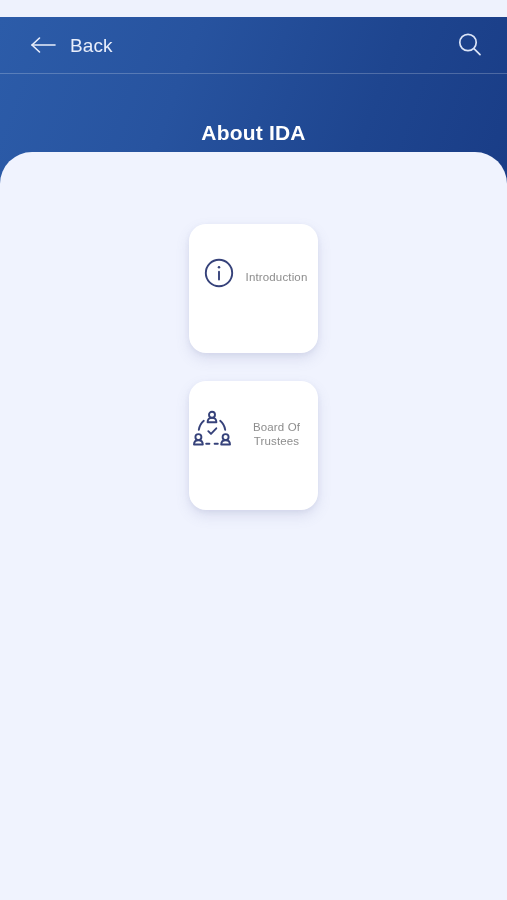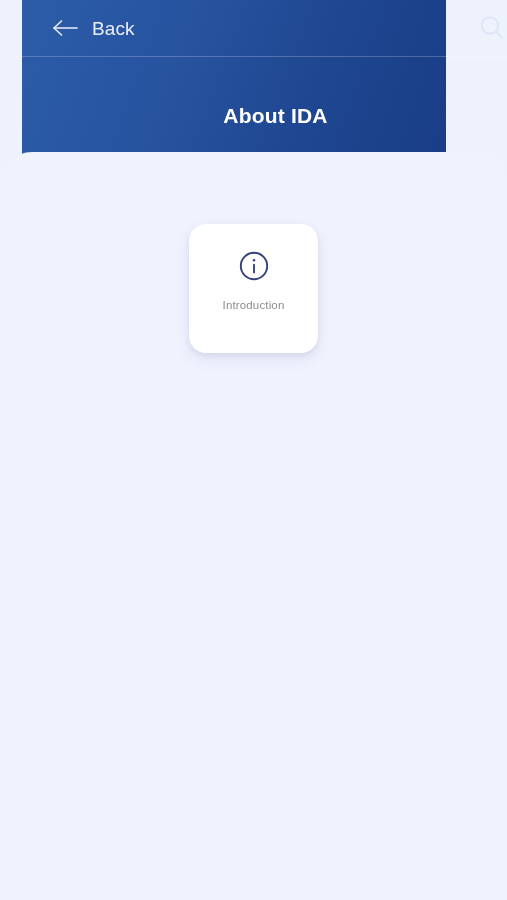--- a/index.html
+++ b/index.html
@@ -12,25 +12,24 @@
 
   body {
     font-family:"Liberation Sans", sans-serif;
     background:#eef2fd;
     position:relative;
   }
 
   
   .header-area {
     position:absolute;
-    top:0; left:0;
-    width:424px;
+    top:17px; left:0;
+    width:507px;
     height:200px;
     background:linear-gradient(110deg, #2c5ca9 0%, #27539f 35%, #1e458f 70%, #193c86 100%);
-    margin-left:22px;
   }
 
   .navbar {
     position:absolute;
     top:0; left:0;
     width:507px;
     height:56px;
     display:flex;
     align-items:center;
     justify-content:space-between;
@@ -103,21 +102,21 @@
   }
 
   
   .menu-card {
     width:129px;
     height:129px;
     background:#ffffff;
     border-radius:17px;
     box-shadow:0 6px 14px rgba(110,120,170,0.16), 0 2px 5px rgba(110,120,170,0.10);
     display:flex;
-    flex-direction:column;
+    flex-direction:row;
     align-items:center;
     justify-content:center;
     cursor:pointer;
     padding-bottom:22px;
   }
 
   .card-icon {
     width:46px;
     height:46px;
     display:flex;
@@ -176,15 +175,33 @@
           <circle cx="23" cy="23" r="13.2"></circle>
           <circle cx="23" cy="17.3" r="1.25" fill="#36427a" stroke="none"></circle>
           <line x1="23" y1="21.6" x2="23" y2="29.6"></line>
         </svg>
       </span>
       <span class="card-label">Introduction</span>
     </div>
 
 
 
+    <div class="menu-card">
+      <span class="card-icon">
+        <svg viewBox="0 0 46 46" width="46" height="46" fill="none" stroke="#36427a" stroke-width="1.9" stroke-linecap="round" stroke-linejoin="round">
+          <circle cx="23" cy="7.8" r="3"></circle>
+          <path d="M18.6 15.2c0-2.7 2-4.3 4.4-4.3s4.4 1.6 4.4 4.3z"></path>
+          <circle cx="9.4" cy="30.1" r="3"></circle>
+          <path d="M5 37.5c0-2.7 2-4.3 4.4-4.3s4.4 1.6 4.4 4.3z"></path>
+          <circle cx="36.6" cy="30.1" r="3"></circle>
+          <path d="M32.2 37.5c0-2.7 2-4.3 4.4-4.3s4.4 1.6 4.4 4.3z"></path>
+          <path d="M14.8 13.8C12.2 16 10.4 19.2 9.8 22.8" stroke-dasharray="0 0"></path>
+          <path d="M31.2 13.8c2.6 2.2 4.4 5.4 5 9" stroke-dasharray="0 0"></path>
+          <line x1="17.2" y1="36.8" x2="20.4" y2="36.8"></line>
+          <line x1="25.6" y1="36.8" x2="28.8" y2="36.8"></line>
+          <polyline points="19.3,24.2 22,26.9 27.3,21.3"></polyline>
+        </svg>
+      </span>
+      <span class="card-label">Board Of Trustees</span>
+    </div>
 
   </div>
 </div>
 
 </body></html>

